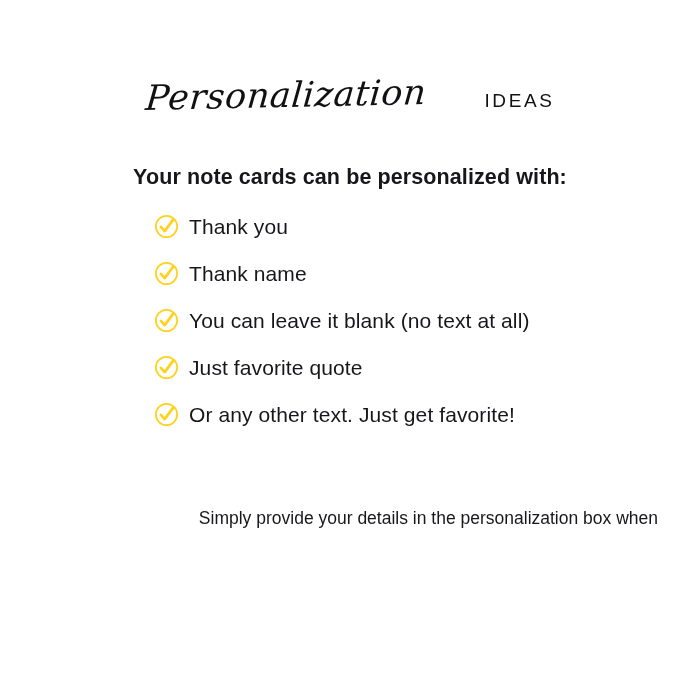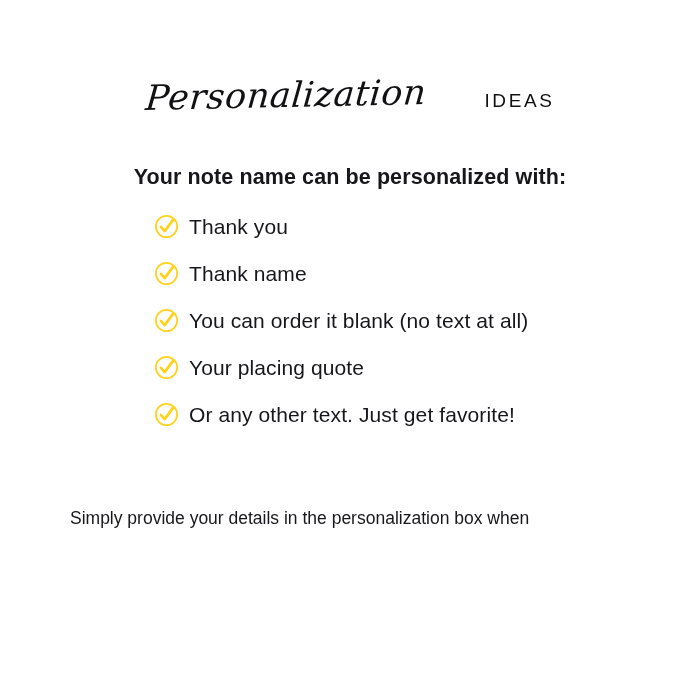--- a/index.html
+++ b/index.html
@@ -93,42 +93,42 @@
     line-height: 1.1;
     white-space: nowrap;
   }
 
   
   .footer {
     position: absolute;
     top: 505px;
     left: 0;
     right: 0;
-    text-align: left;
+    text-align: right;
     font-size: 17.5px;
     line-height: 1.55;
     color: #18181c;
-    padding: 0 70px;
+    padding: 0 42px;
     box-sizing: border-box;
   }
   .footer-line {
     display: block;
   }
 </style>
 </head>
 <body>
 
 <div class="page">
 
   <div class="header">
     <span class="header-script">Personalization</span>
     <span class="header-caps">IDEAS</span>
   </div>
 
-  <div class="intro">Your note name can be personalized with:</div>
+  <div class="intro">Your note cards can be personalized with:</div>
 
   <div class="list">
 
     <div class="list-item">
       <span class="check-icon-wrap">
         <svg class="check-icon" viewBox="0 0 24 24" fill="none" xmlns="http://www.w3.org/2000/svg">
           <circle cx="12" cy="12" r="10.2" stroke="#FFD21E" stroke-width="1.7" fill="none"></circle>
           <path d="M6.6 12.3 L10.3 16.4 L18.2 5.6" stroke="#FFD21E" stroke-width="2.6" stroke-linecap="round" stroke-linejoin="round" fill="none"></path>
         </svg>
       </span>
@@ -145,31 +145,31 @@
       <span class="item-label">Thank name</span>
     </div>
 
     <div class="list-item">
       <span class="check-icon-wrap">
         <svg class="check-icon" viewBox="0 0 24 24" fill="none" xmlns="http://www.w3.org/2000/svg">
           <circle cx="12" cy="12" r="10.2" stroke="#FFD21E" stroke-width="1.7" fill="none"></circle>
           <path d="M6.6 12.3 L10.3 16.4 L18.2 5.6" stroke="#FFD21E" stroke-width="2.6" stroke-linecap="round" stroke-linejoin="round" fill="none"></path>
         </svg>
       </span>
-      <span class="item-label">You can order it blank (no text at all)</span>
+      <span class="item-label">You can leave it blank (no text at all)</span>
     </div>
 
     <div class="list-item">
       <span class="check-icon-wrap">
         <svg class="check-icon" viewBox="0 0 24 24" fill="none" xmlns="http://www.w3.org/2000/svg">
           <circle cx="12" cy="12" r="10.2" stroke="#FFD21E" stroke-width="1.7" fill="none"></circle>
           <path d="M6.6 12.3 L10.3 16.4 L18.2 5.6" stroke="#FFD21E" stroke-width="2.6" stroke-linecap="round" stroke-linejoin="round" fill="none"></path>
         </svg>
       </span>
-      <span class="item-label">Your placing quote</span>
+      <span class="item-label">Just favorite quote</span>
     </div>
 
     <div class="list-item">
       <span class="check-icon-wrap">
         <svg class="check-icon" viewBox="0 0 24 24" fill="none" xmlns="http://www.w3.org/2000/svg">
           <circle cx="12" cy="12" r="10.2" stroke="#FFD21E" stroke-width="1.7" fill="none"></circle>
           <path d="M6.6 12.3 L10.3 16.4 L18.2 5.6" stroke="#FFD21E" stroke-width="2.6" stroke-linecap="round" stroke-linejoin="round" fill="none"></path>
         </svg>
       </span>
       <span class="item-label">Or any other text. Just get favorite!</span>

